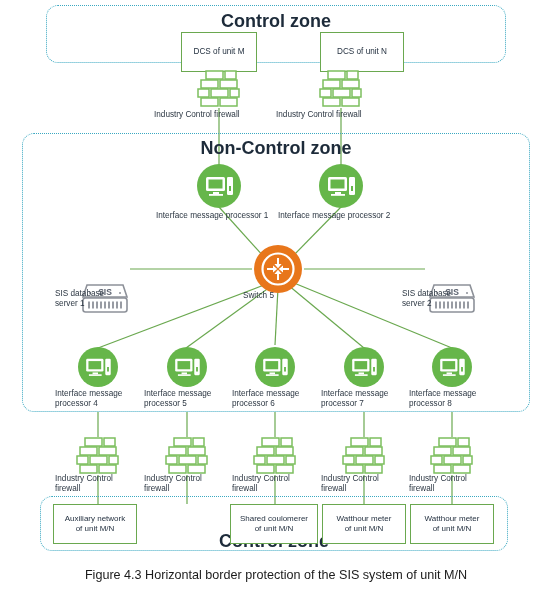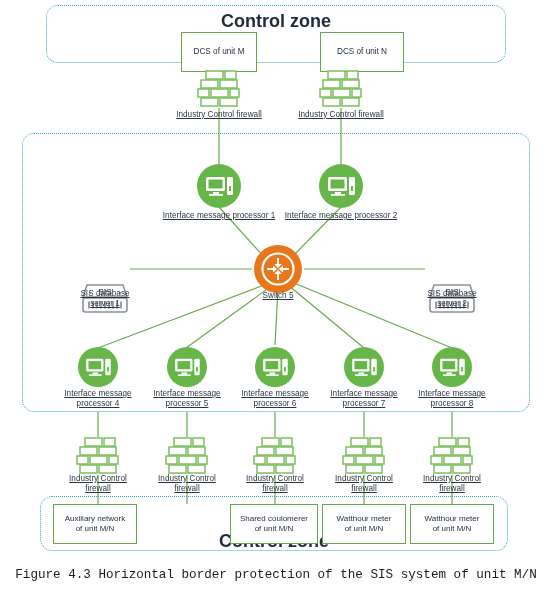--- a/index.html
+++ b/index.html
@@ -63,24 +63,22 @@
     justify-content: center;
     padding: 19px 2px;
   }
   .nodebox.tall { font-size: 8px; line-height: 10px; }
 
   
   .cap {
     position: absolute;
     font-size: 8.2px;
     line-height: 9.6px;
-    text-align: center;
     color: #2b3642;
     white-space: pre-line;
-    text-decoration: underline;
   }
 
   
   .fw {
     position: absolute;
     width: 44px;
     height: 38px;
   }
 
   
@@ -108,21 +106,21 @@
 
   
   .figcap {
     position: absolute;
     left: 0;
     top: 568px;
     width: 552px;
     text-align: center;
     font-size: 12.6px;
     color: #1b1b1b;
-    font-family: Liberation Mono, monospace;
+    font-family: Liberation Sans, sans-serif;
   }
 </style>
 </head>
 <body>
 
 <div id="stage">
 
   <svg id="wires" viewBox="0 0 552 597">
     <g stroke="#6aa84f" stroke-width="1.2" fill="none">
 
@@ -200,20 +198,21 @@
         <rect x="14" y="19" width="17" height="8"></rect>
         <rect x="33" y="19" width="9" height="8"></rect>
         <rect x="4" y="28" width="17" height="8"></rect>
         <rect x="23" y="28" width="17" height="8"></rect>
       </g>
     </svg>
   </div>
   <div class="cap" style="left:276px; top:110px; width:130px;">Industry Control firewall</div>
 
   <div class="zone" style="left:22px; top:133px; width:508px; height:279px;"></div>
+  <div class="zone-title" style="left:22px; top:138px; width:508px;">Non-Control zone</div>
 
   <div class="proc big" style="left:197px; top:164px;">
     <svg viewBox="0 0 44 44" width="44" height="44">
       <circle cx="22" cy="22" r="22" fill="#66b64a"></circle>
       <g fill="#ffffff">
         <rect x="9" y="13" width="19" height="14" rx="1.5"></rect>
         <rect x="11.5" y="15.5" width="14" height="9" fill="#66b64a"></rect>
         <rect x="16" y="28" width="6" height="2"></rect>
         <rect x="12" y="30" width="14" height="1.8"></rect>
         <rect x="30" y="13" width="6" height="18" rx="1.2"></rect>

